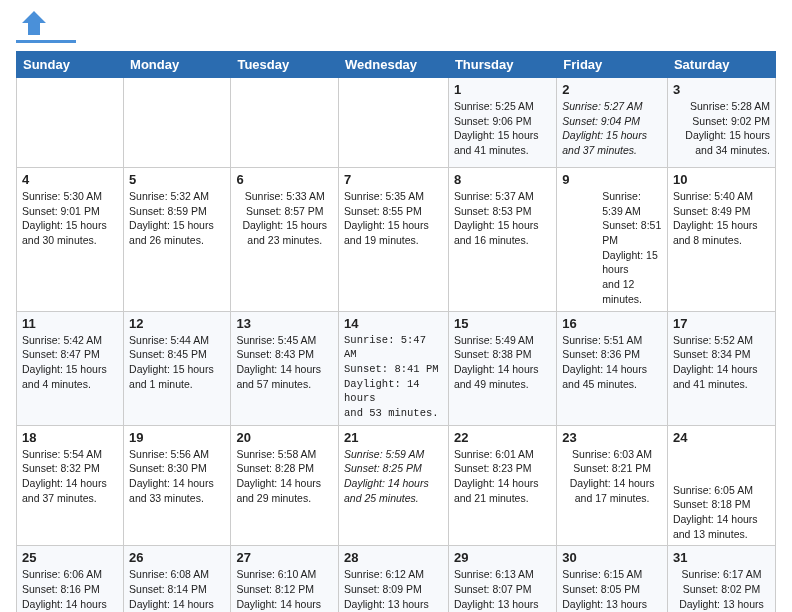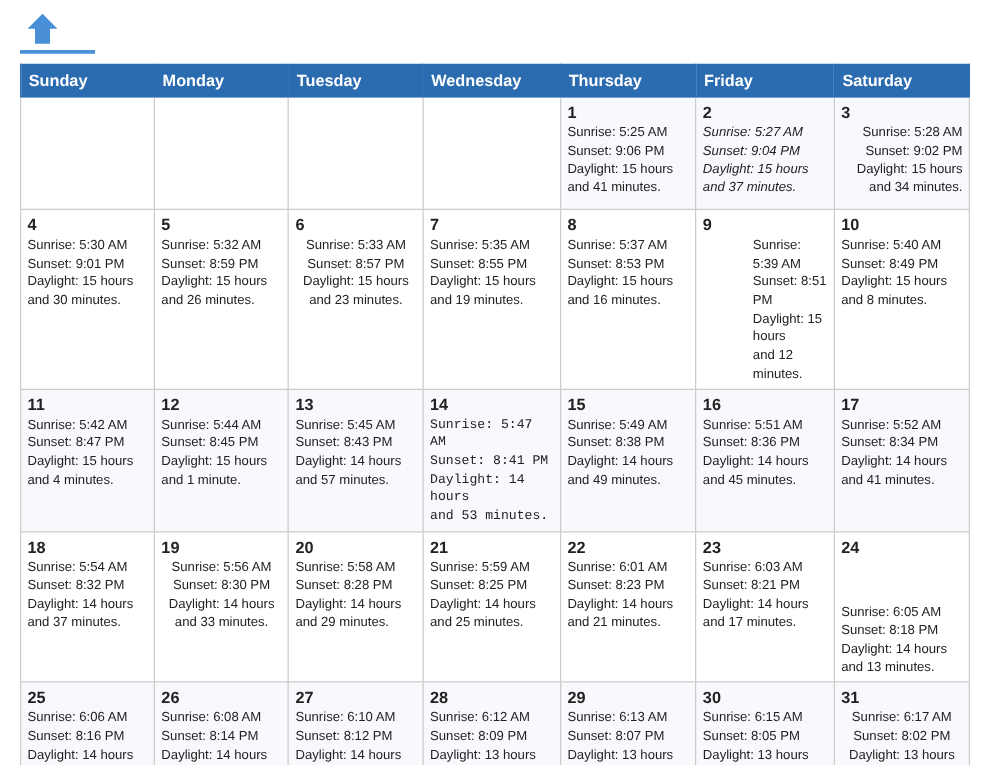--- a/index.html
+++ b/index.html
@@ -256,49 +256,49 @@
       <tr>
         <td>
           <span class="day-num">18</span>
           <div class="day-info" style="white-space: pre-line;">Sunrise: 5:54 AM
 Sunset: 8:32 PM
 Daylight: 14 hours
 and 37 minutes.</div>
         </td>
         <td>
           <span class="day-num">19</span>
-          <div class="day-info" style="white-space: pre-line; text-align: center;">Sunrise: 5:56 AM
+          <div class="day-info" style="white-space: pre-line;">Sunrise: 5:56 AM
 Sunset: 8:30 PM
 Daylight: 14 hours
 and 33 minutes.</div>
         </td>
         <td>
           <span class="day-num">20</span>
           <div class="day-info" style="white-space: pre-line;">Sunrise: 5:58 AM
 Sunset: 8:28 PM
 Daylight: 14 hours
 and 29 minutes.</div>
         </td>
         <td>
           <span class="day-num">21</span>
-          <div class="day-info" style="white-space: pre-line;">Sunrise: 5:59 AM
+          <div class="day-info" style="white-space: pre-line; font-style: italic;">Sunrise: 5:59 AM
 Sunset: 8:25 PM
 Daylight: 14 hours
 and 25 minutes.</div>
         </td>
         <td>
           <span class="day-num">22</span>
           <div class="day-info" style="white-space: pre-line;">Sunrise: 6:01 AM
 Sunset: 8:23 PM
 Daylight: 14 hours
 and 21 minutes.</div>
         </td>
         <td>
           <span class="day-num">23</span>
-          <div class="day-info" style="white-space: pre-line;">Sunrise: 6:03 AM
+          <div class="day-info" style="white-space: pre-line; text-align: center;">Sunrise: 6:03 AM
 Sunset: 8:21 PM
 Daylight: 14 hours
 and 17 minutes.</div>
         </td>
         <td>
           <span class="day-num">24</span>
           <div class="day-info" style="white-space: pre-line; margin-top: 38px;">Sunrise: 6:05 AM
 Sunset: 8:18 PM
 Daylight: 14 hours
 and 13 minutes.</div>

